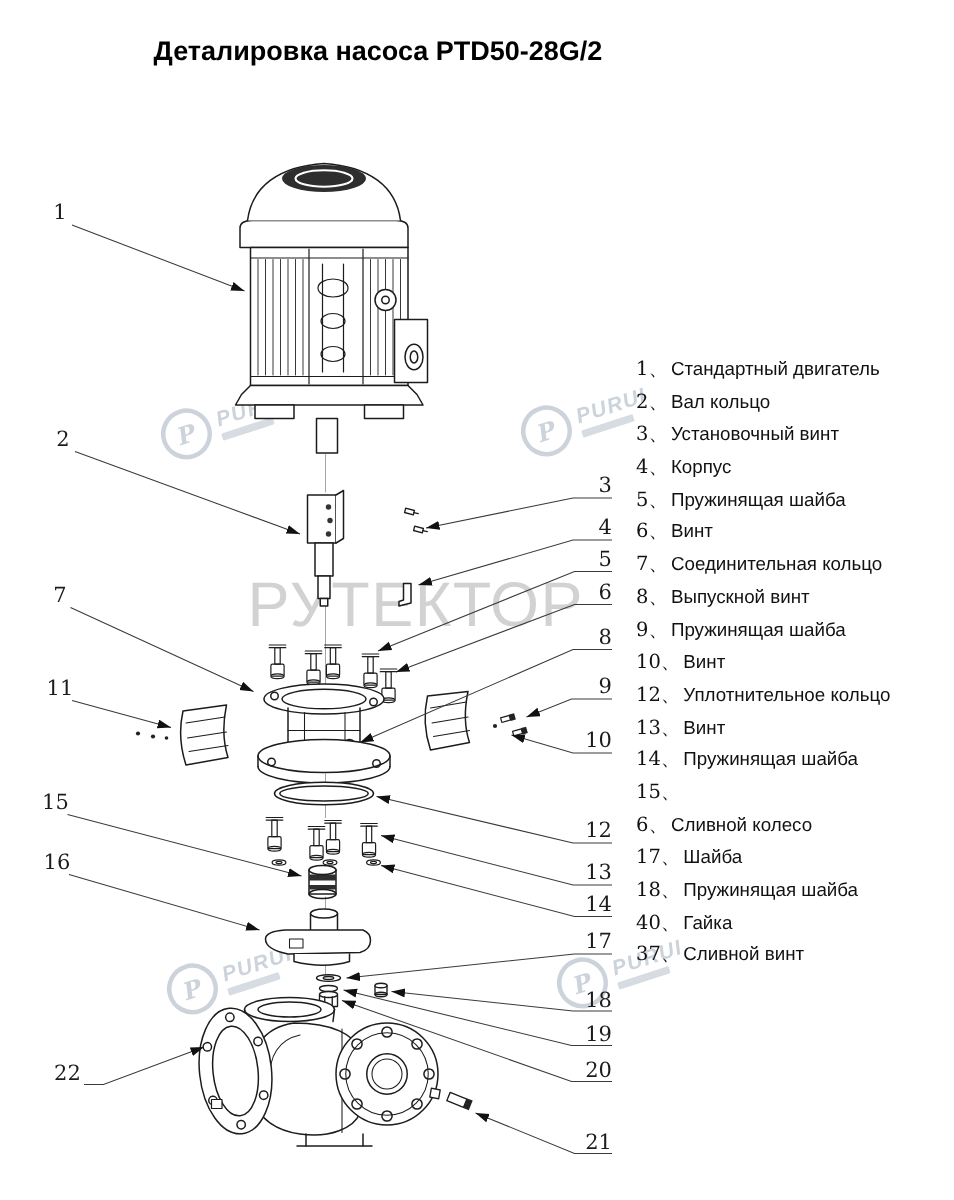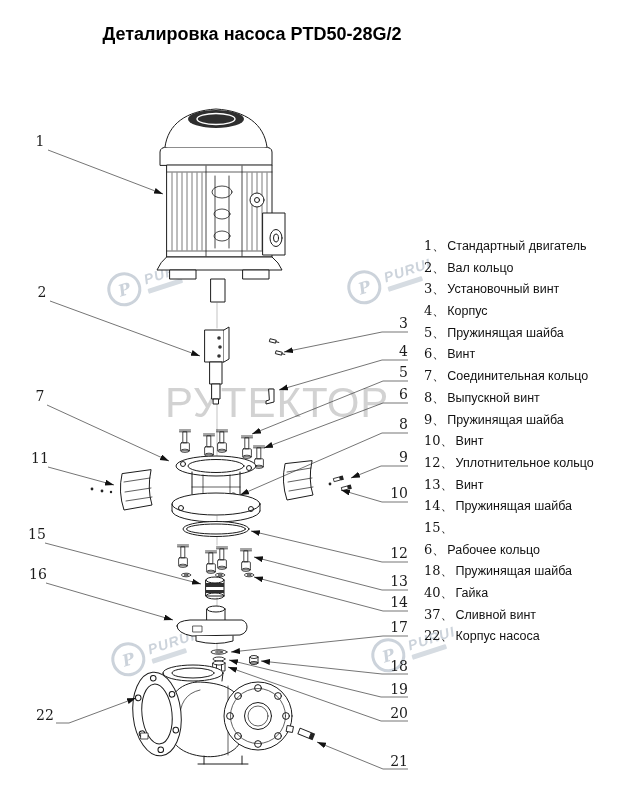--- a/index.html
+++ b/index.html
@@ -419,31 +419,31 @@
     </div>
   <div class="legend-row">
       <span class="lnum">14、</span>
       <span class="lname">Пружинящая шайба</span>
     </div>
   <div class="legend-row">
       <span class="lnum">15、</span>
     </div>
   <div class="legend-row">
       <span class="lnum">6、</span>
-      <span class="lname">Рабочее кольцо</span>
+      <span class="lname">Сливной колесо</span>
+    </div>
+  <div class="legend-row">
+      <span class="lnum">17、</span>
+      <span class="lname">Шайба</span>
     </div>
   <div class="legend-row">
       <span class="lnum">18、</span>
       <span class="lname">Пружинящая шайба</span>
     </div>
   <div class="legend-row">
       <span class="lnum">40、</span>
       <span class="lname">Гайка</span>
     </div>
   <div class="legend-row">
       <span class="lnum">37、</span>
       <span class="lname">Сливной винт</span>
     </div>
-  <div class="legend-row">
-      <span class="lnum">22、</span>
-      <span class="lname">Корпус насоса</span>
-    </div>
 </div>
 
 </body></html>

